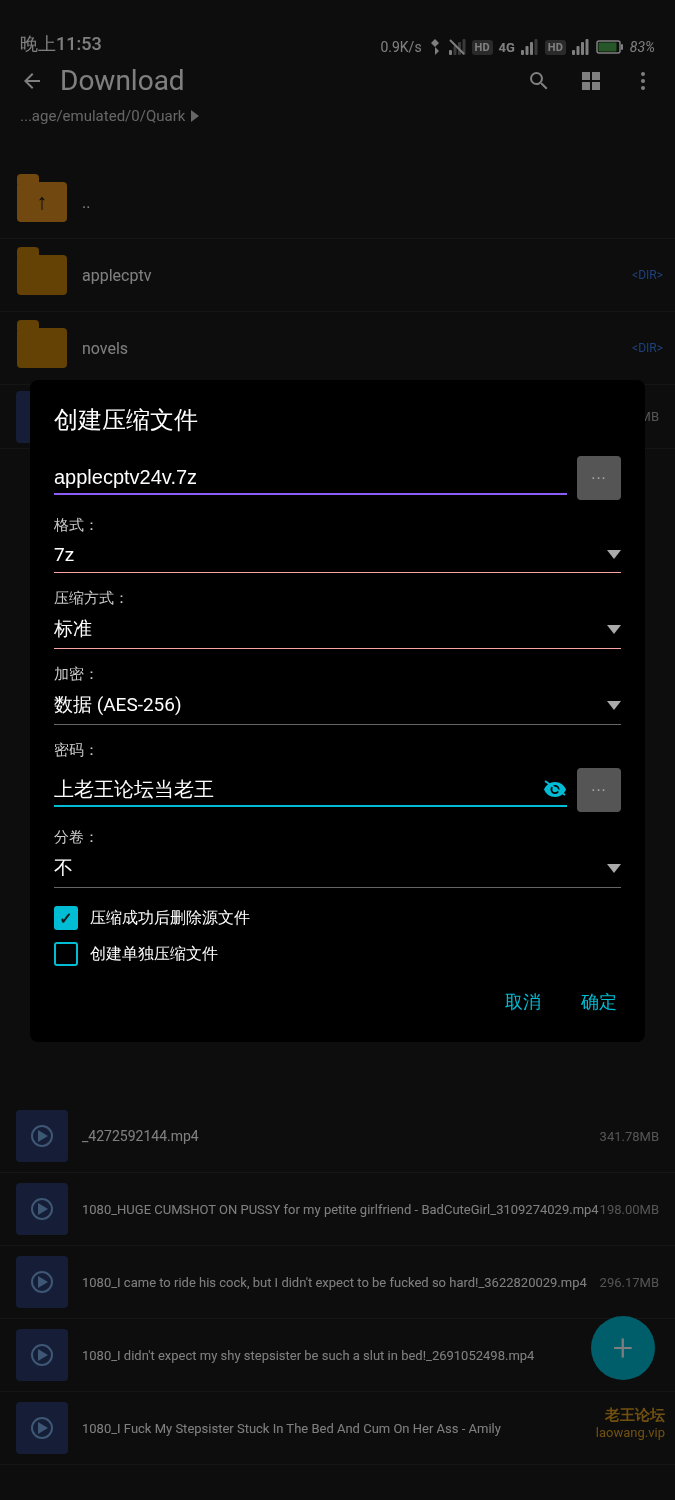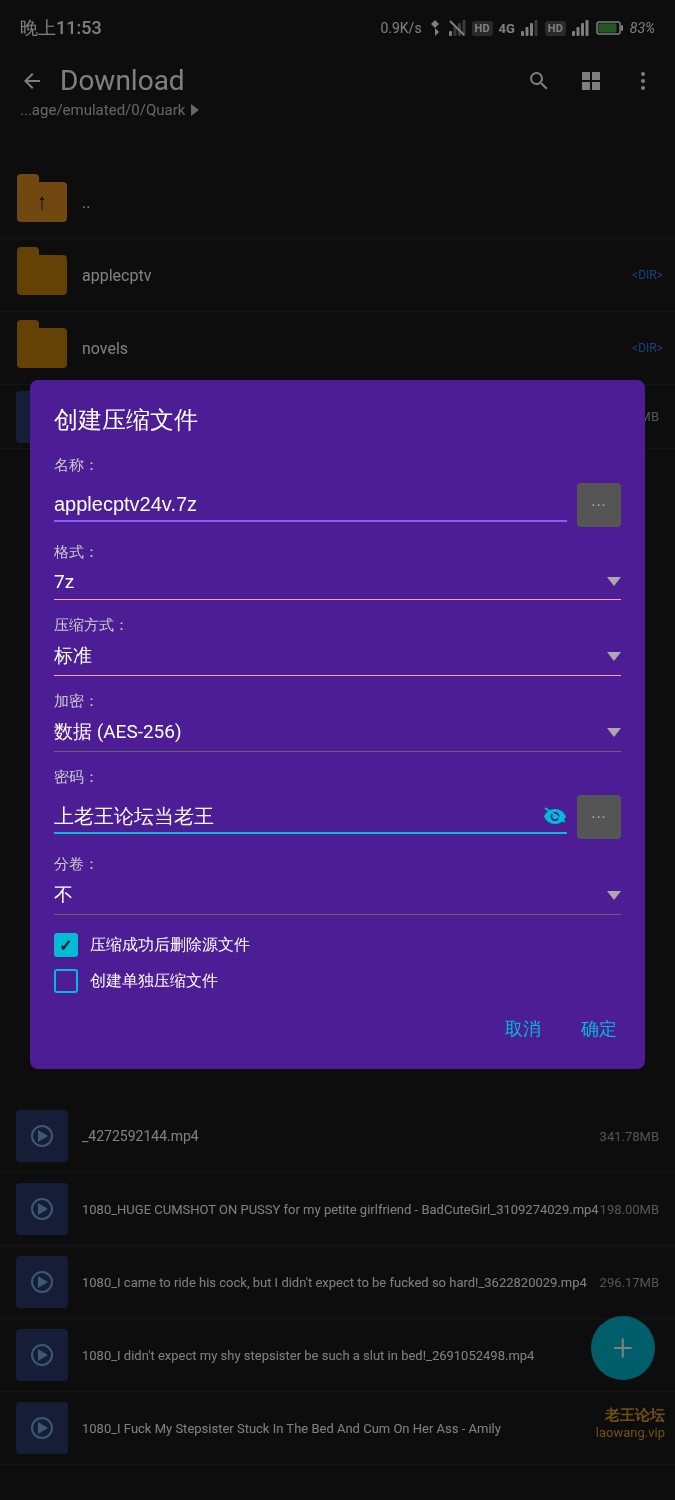--- a/index.html
+++ b/index.html
@@ -12,21 +12,21 @@
       position: relative;
       color: #ffffff;
     }
 
     
     .status-bar {
       width: 100%;
       height: 56px;
       background: #1a1a1a;
       display: flex;
-      align-items: center;
+      align-items: flex-end;
       justify-content: space-between;
       padding: 0 20px;
     }
     .status-time {
       font-size: 18px;
       font-weight: 500;
       color: #ffffff;
     }
     .status-icons {
       display: flex;
@@ -40,21 +40,21 @@
     .app-bar {
       width: 100%;
       height: 110px;
       background: #1a1a1a;
       padding: 8px 16px;
     }
     .app-bar-top {
       display: flex;
       align-items: center;
       gap: 12px;
-      margin-bottom: 4px;
+      margin-bottom: 10px;
     }
     .app-bar-title {
       font-size: 28px;
       font-weight: 400;
       color: #ffffff;
       flex: 1;
     }
     .app-bar-icons {
       display: flex;
       gap: 20px;
@@ -202,21 +202,21 @@
       background: rgba(0,0,0,0.5);
       z-index: 10;
     }
 
     
     .dialog {
       position: absolute;
       top: 380px;
       left: 30px;
       right: 30px;
-      background: #4c1d95;
+      background: #000000;
       border-radius: 8px;
       z-index: 20;
       padding: 24px 24px 20px;
     }
     .dialog-title {
       font-size: 24px;
       font-weight: 500;
       color: #ffffff;
       margin-bottom: 20px;
     }
@@ -528,21 +528,20 @@
     <span class="file-name">1080_Amazing blonde Rides</span>
     <span class="file-meta">4MB</span>
   </div>
 </div>
 
 <div class="overlay"></div>
 
 <div class="dialog">
   <div class="dialog-title">创建压缩文件</div>
 
-  <div class="field-label">名称：</div>
   <div class="field-row">
     <input class="text-input" type="text" value="applecptv24v.7z" style="">
     <div class="btn-more">···</div>
   </div>
 
   <div class="two-col">
     <div class="field-group">
       <div class="field-label">格式：</div>
       <div class="select-row">
         <span class="select-val">7z</span>

